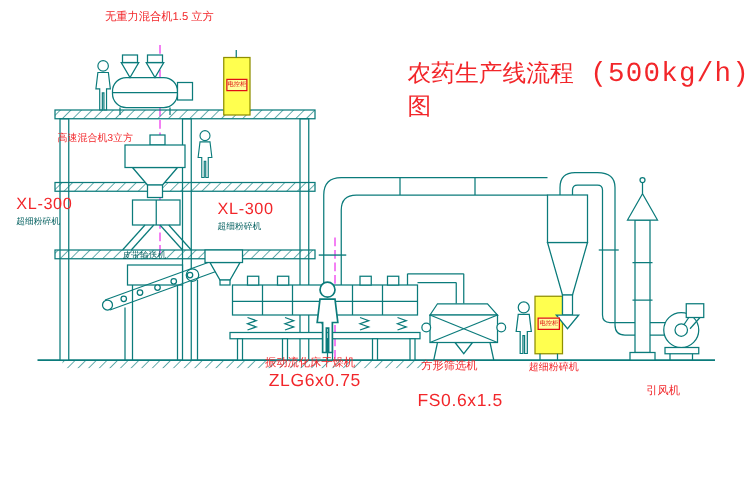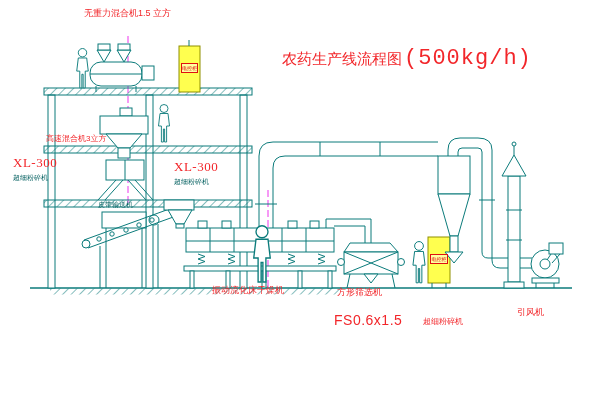--- a/index.html
+++ b/index.html
@@ -6,26 +6,26 @@
   html,body { background:#ffffff; }
   .stage {
     position:relative; width:600px; height:403px; background:#ffffff;
     overflow:hidden; font-family:"Liberation Sans", sans-serif;
   }
   .stage svg { position:absolute; left:0; top:0; }
   .lbl { position:absolute; white-space:nowrap; line-height:1.15; }
   .red { color:#f2262a; }
   .dk  { color:#005e5e; }
   .f7  { font-size:7px; }
-  .f8  { font-size:8px;margin-top:28px; }
+  .f8  { font-size:8px; }
   .f9  { font-size:9px; }
-  .f13 { font-size:13px; letter-spacing:.5px;font-family:Liberation Serif, serif; }
+  .f13 { font-size:13px; letter-spacing:.5px; }
   .f14 { font-size:14px; letter-spacing:.5px; }
   .title { position:absolute; left:282px; top:46px; display:flex; align-items:baseline; gap:2px; color:#f2262a; }
-  .t-main { font-size:15px; }
+  .t-main { font-size:19px;margin-left:44px; }
   .t-cap  { font-size:22px; letter-spacing:1px; font-weight:400;font-family:Liberation Mono, monospace; }
   .mini-lbl {
     position:absolute; font-size:5px; color:#e01010; border:1px solid #e01010;
     background:#ffff9f; text-align:center; line-height:8px; height:10px; overflow:hidden;
   }
 </style>
 </head>
 <body>
 
 <div class="stage">
@@ -234,20 +234,21 @@
 
   <div class="lbl red f13" style="left:13px;top:156px">XL-300</div>
   <div class="lbl dk f7" style="left:13px;top:174px">超细粉碎机</div>
 
   <div class="lbl red f13" style="left:174px;top:160px">XL-300</div>
   <div class="lbl dk f7" style="left:174px;top:178px">超细粉碎机</div>
 
   <div class="lbl dk f7" style="left:98px;top:201px">皮带输送机</div>
 
   <div class="lbl red f9" style="left:212px;top:285px">振动流化床干燥机</div>
+  <div class="lbl red f14" style="left:215px;top:296px">ZLG6x0.75</div>
 
   <div class="lbl red f9" style="left:337px;top:287px">方形筛选机</div>
   <div class="lbl red f14" style="left:334px;top:312px">FS0.6x1.5</div>
 
   <div class="lbl red f8" style="left:423px;top:289px">超细粉碎机</div>
   <div class="lbl red f9" style="left:517px;top:307px">引风机</div>
 
   <div class="mini-lbl" style="left:181px;top:63px;width:17px">电控柜</div>
   <div class="mini-lbl" style="left:430px;top:254px;width:18px">电控柜</div>
 

